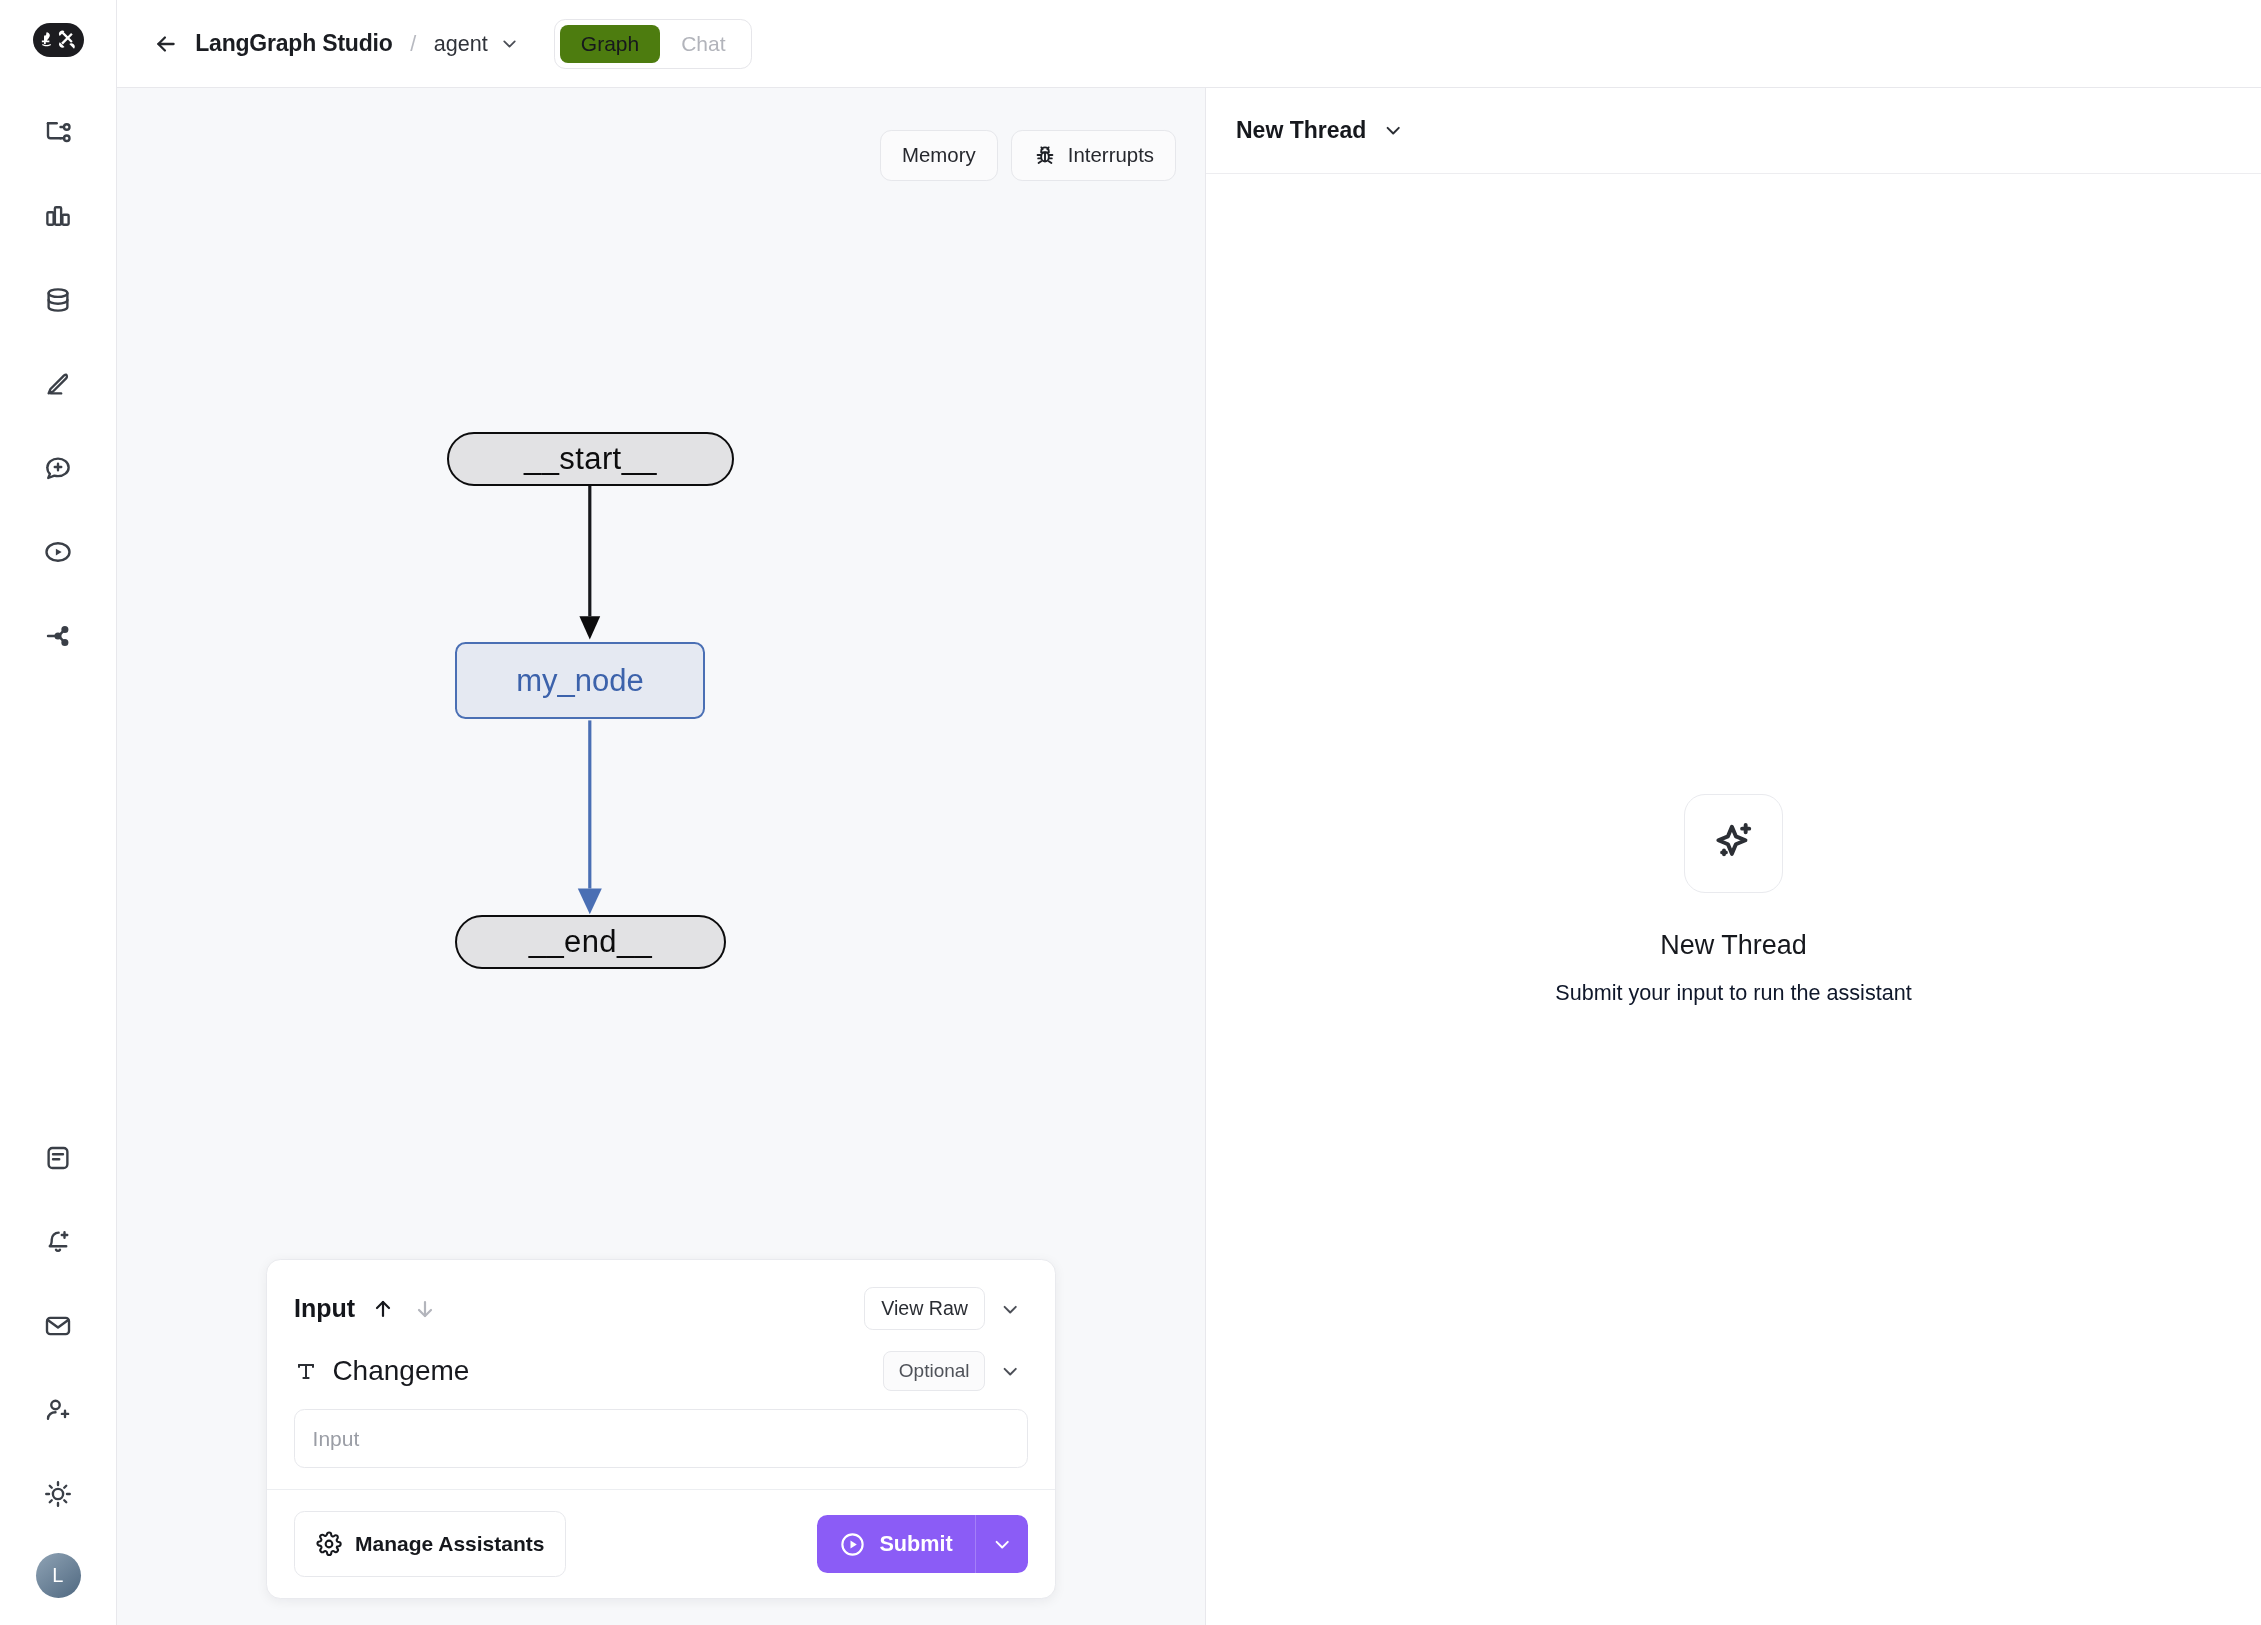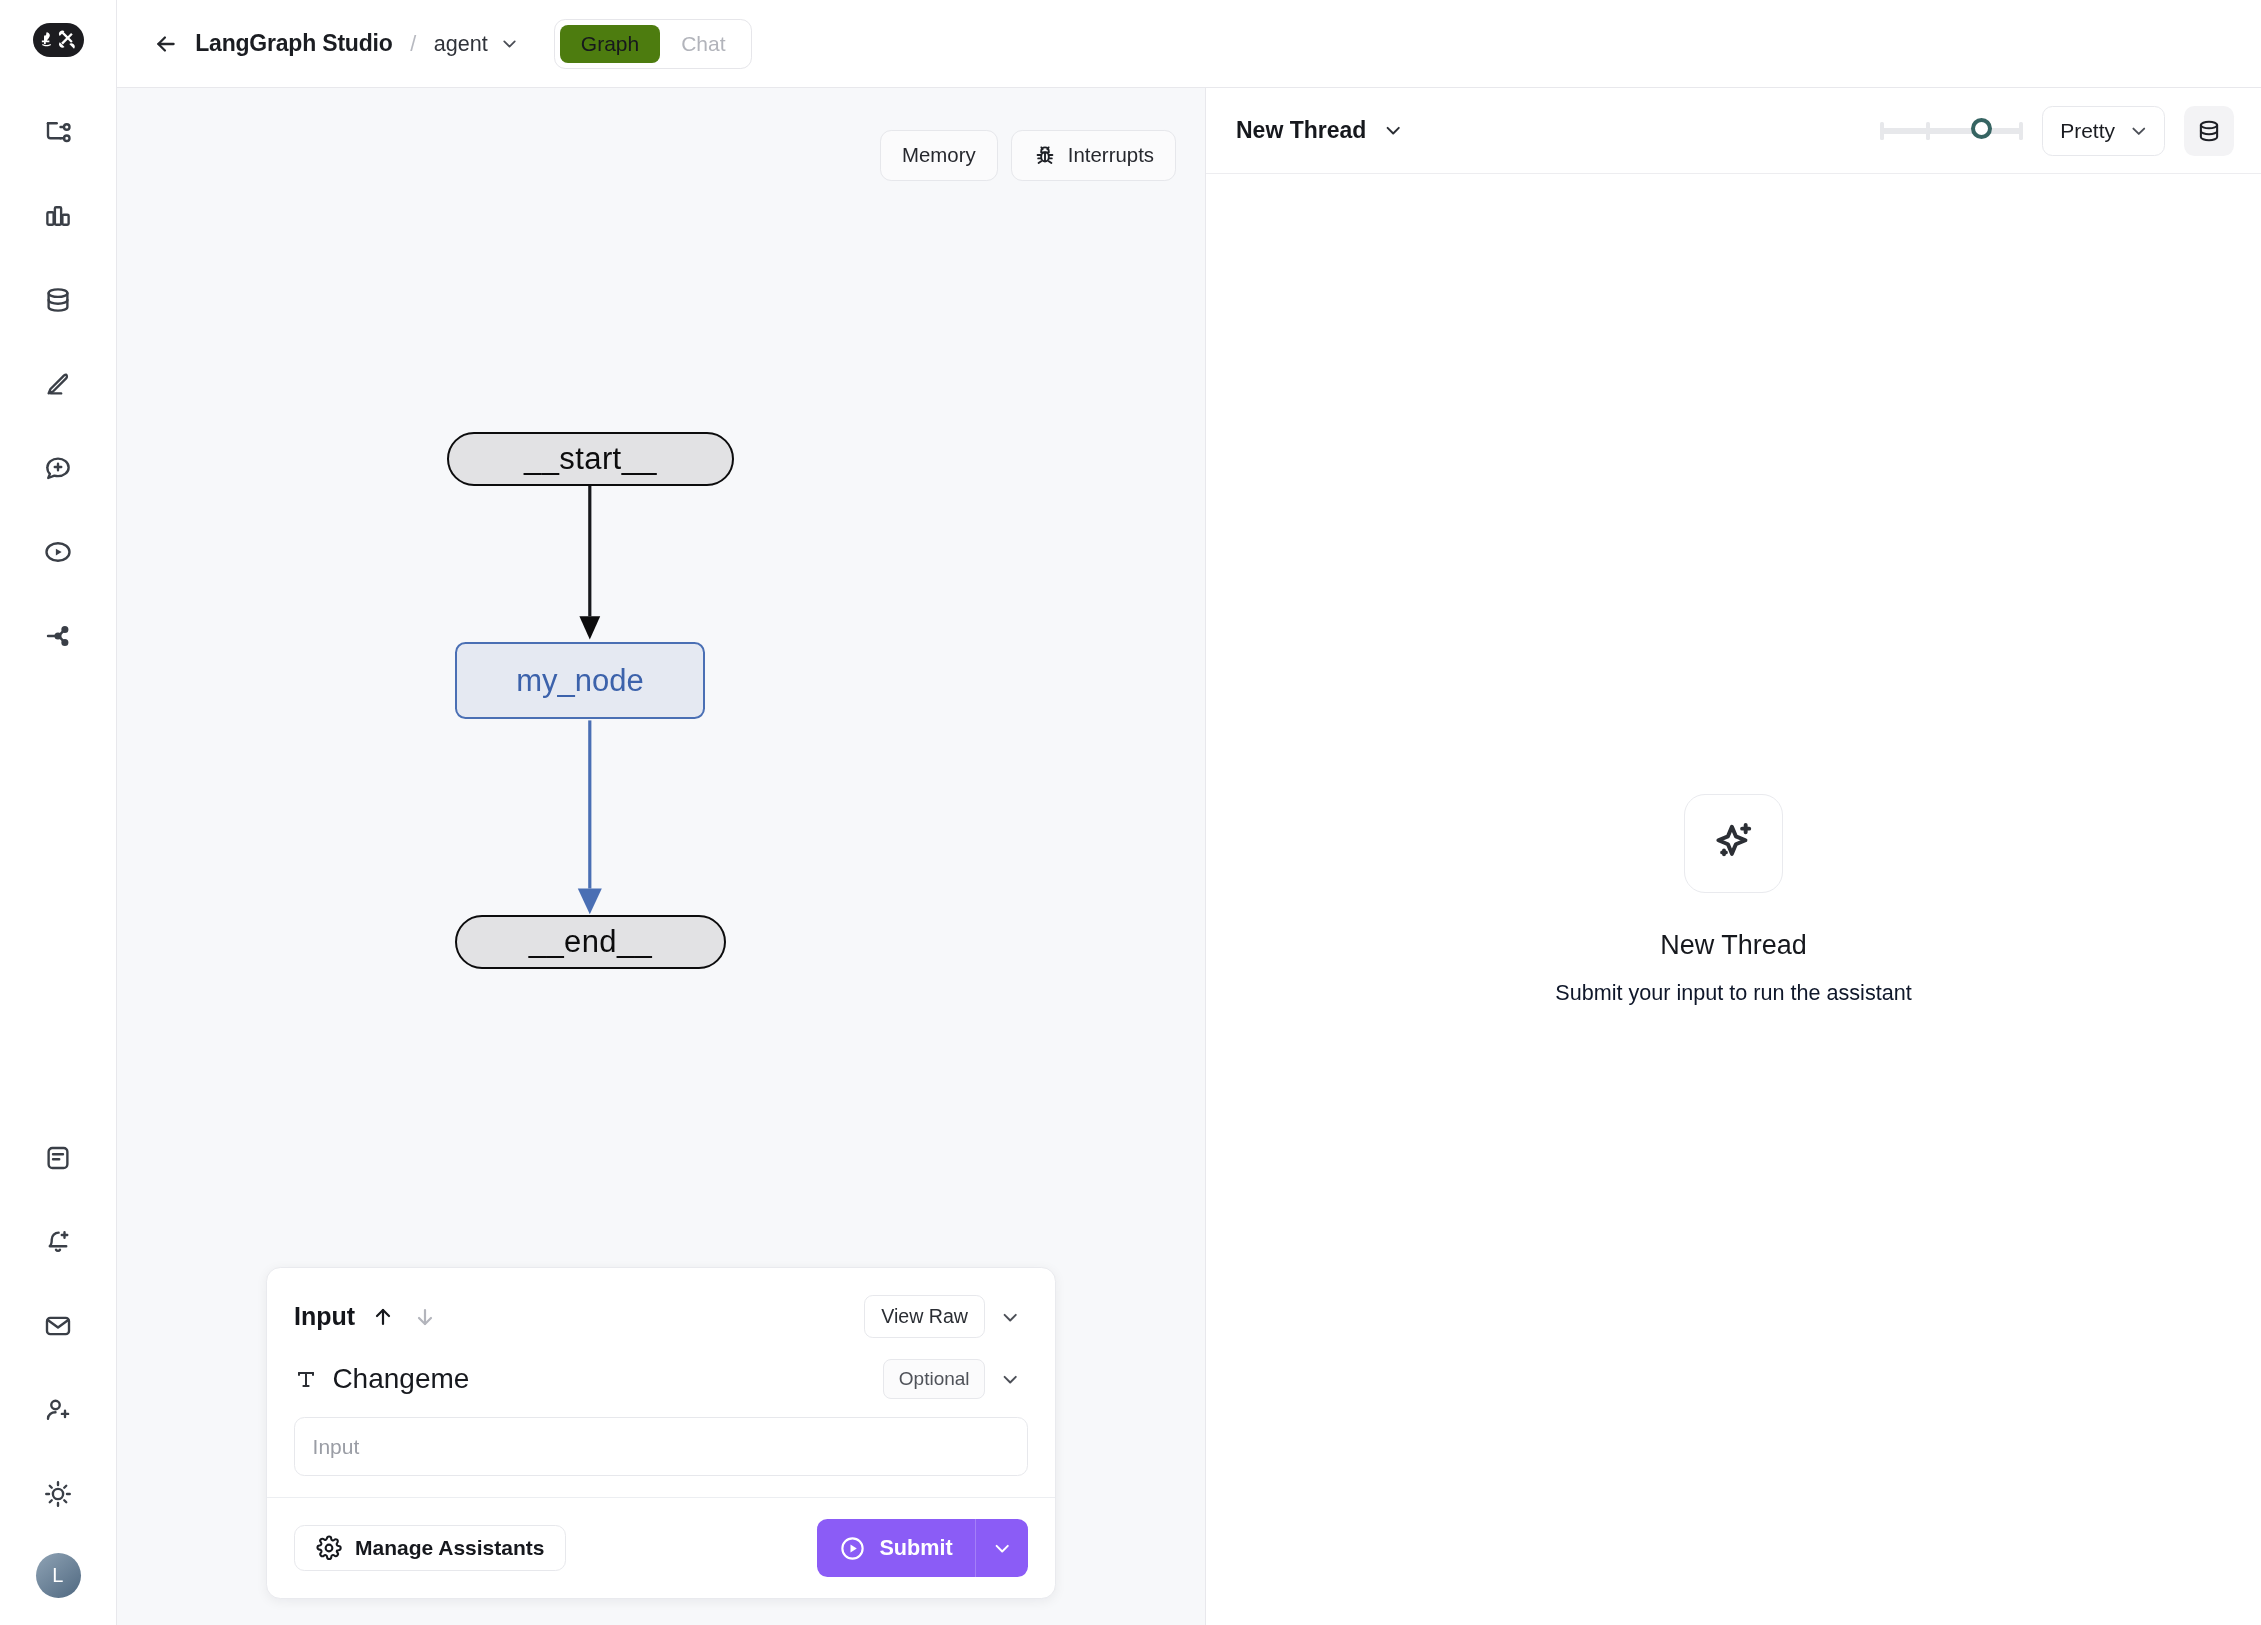--- a/index.html
+++ b/index.html
@@ -169,21 +169,21 @@
     font-family: "Liberation Sans", sans-serif; outline: none;
   }
   .ic-input::placeholder { color: #9a9da5; }
   .ic-foot {
     border-top: 1.6px solid #eceef1;
     display: flex; align-items: center; justify-content: space-between;
     padding: 21px 27px;
   }
   .btn-outline {
     border: 1.6px solid #e7e8ec; border-radius: 10.4px; background: #ffffff;
-    height: 46px; padding: 0 21px; display: flex; align-items: center; gap: 13px;
+    height: 66px; padding: 0 21px; display: flex; align-items: center; gap: 13px;
     font-size: 21px; color: #16181d; font-weight: 700; cursor: pointer;
   }
   .btn-outline svg { width: 26px; height: 26px; stroke: #16181d; stroke-width: 1.9; fill: none;
                      stroke-linecap: round; stroke-linejoin: round; }
   .submit-group { display: flex; align-items: stretch; border-radius: 10.4px; overflow: hidden; background: #8b5cf6; }
   .submit-main {
     display: flex; align-items: center; gap: 13px; padding: 0 22.4px; height: 58px;
     color: #ffffff; font-size: 21.6px; font-weight: 700; cursor: pointer;
   }
   .submit-main svg { width: 27px; height: 27px; stroke: #ffffff; stroke-width: 1.9; fill: none;
@@ -533,48 +533,20 @@
         <div class="thread-head">
           <div class="thread-title-wrap">
             <span class="thread-title">New Thread</span>
             <span style="display:flex;align-items:center;">
               <svg viewBox="0 0 24 24" width="22.4" height="22.4" fill="none" stroke="#2b2e34" stroke-width="2.1" stroke-linecap="round" stroke-linejoin="round">
                   <path d="M6 9.5l6 6 6-6"></path>
                 </svg>
             </span>
           </div>
 
-          <div class="thread-head-right">
-            <div class="slider">
-              <div class="slider-track"></div>
-              <div class="slider-tick" style="left:0px;"></div>
-              <div class="slider-tick" style="left:46px;"></div>
-              <div class="slider-tick" style="left:139px;"></div>
-              <div class="slider-thumb" style="left:91px;"></div>
-            </div>
-
-            <div class="select-btn">
-              <span>Pretty</span>
-              <span style="display:flex;align-items:center;">
-                <svg viewBox="0 0 24 24">
-                    <path d="M6 9.5l6 6 6-6"></path>
-                  </svg>
-              </span>
-            </div>
-
-            <div class="icon-btn">
-              <span style="display:flex;align-items:center;">
-                <svg viewBox="0 0 24 24">
-                    <ellipse cx="12" cy="6.5" rx="7.5" ry="3"></ellipse>
-                    <path d="M4.5 6.5v11c0 1.7 3.4 3 7.5 3s7.5-1.3 7.5-3v-11"></path>
-                    <path d="M4.5 12c0 1.7 3.4 3 7.5 3s7.5-1.3 7.5-3"></path>
-                  </svg>
-              </span>
-            </div>
-          </div>
         </div>
 
         <div class="thread-body">
           <div class="empty-card">
             <svg viewBox="0 0 24 24">
                 <path d="M11 4.2l1.9 4.6 4.6 1.9-4.6 1.9L11 17.2 9.1 12.6 4.5 10.7l4.6-1.9z"></path>
                 <path d="M17.6 3.4v3.4M15.9 5.1h3.4"></path>
                 <path d="M7.2 15.6v1.8M6.3 16.5h1.8"></path>
               </svg>
           </div>

